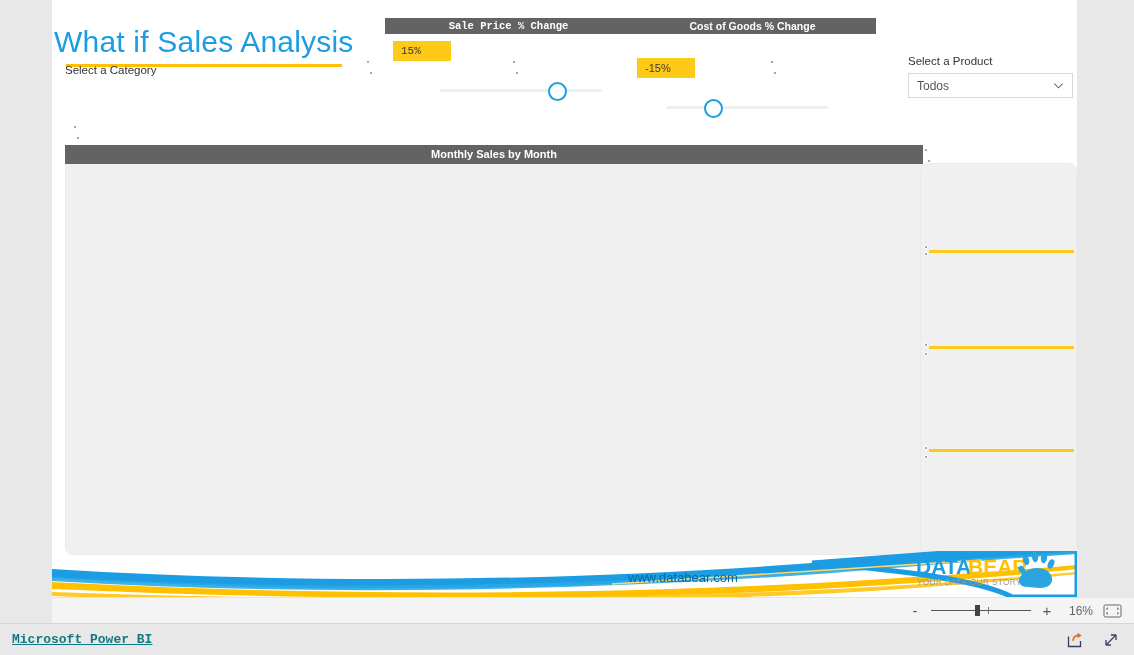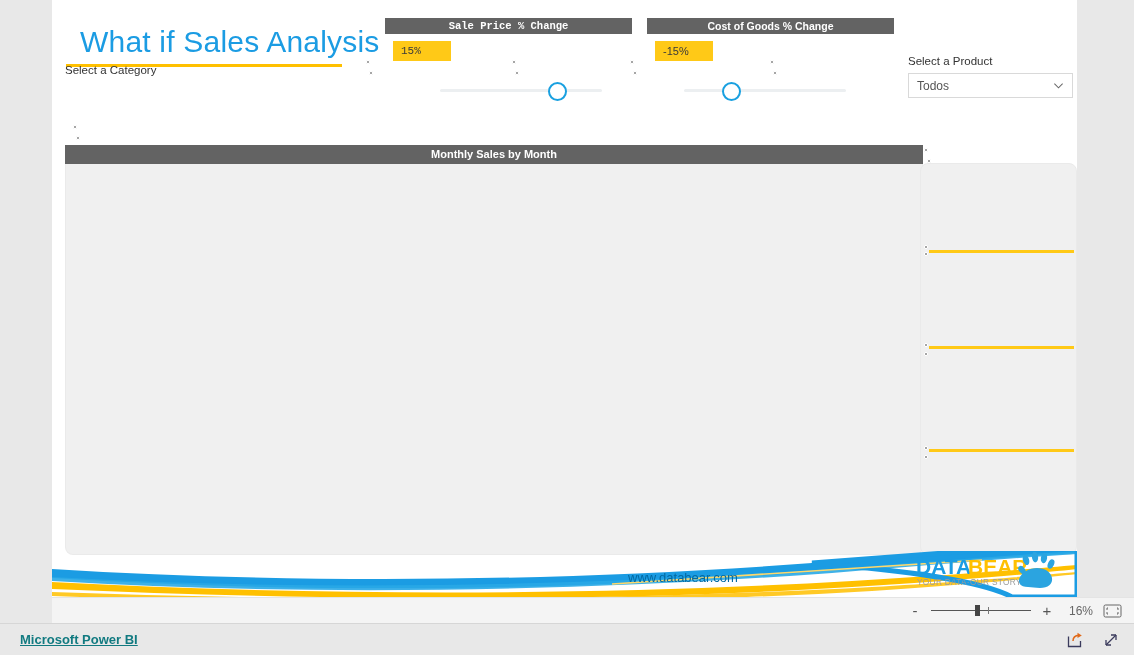--- a/index.html
+++ b/index.html
@@ -17,21 +17,21 @@
   #canvas {
     position: absolute;
     left: 52px; top: 0px;
     width: 1025px; height: 597px;
     background: #ffffff;
     overflow: hidden;
   }
 
   
   #report-title {
-    position: absolute; left: 28px; top: 25px;
+    position: absolute; left: 2px; top: 25px;
     font-size: 30px; font-weight: 400;
     color: #1b9ce3; letter-spacing: .2px;
     white-space: nowrap;
   }
   #report-title-rule {
     position: absolute; left: 14px; top: 64px;
     width: 276px; height: 3px; background: #ffc000;
   }
   #category-label {
     position: absolute; left: 13px; top: 64px;
@@ -144,22 +144,22 @@
   #fit-btn { width: 19px; height: 14px; }
 
   
   #appbar {
     position: absolute; left: 0; top: 623px;
     width: 1134px; height: 32px;
     background: #e8e8e8; border-top: 1px solid #d6d6d6;
     display: flex; align-items: center;
   }
   #pbi-link {
-    margin-left: 20px; font-size: 13px; font-weight: bold;
-    color: #117a80; text-decoration: underline; white-space: nowrap;
+    margin-left: 12px; font-size: 13px; font-weight: bold;
+    color: #117a80; text-decoration: underline; white-space: nowrap; font-family: Liberation Mono, monospace;
   }
   #appbar-spacer { flex: 1; }
   .appbar-icon { width: 18px; height: 18px; margin-right: 18px; }
   .appbar-icon:last-child { margin-right: 14px; }
 
   
   #gutter-left  { position:absolute; left:0; top:0; width:52px; height:597px; background:#e8e8e8; }
   #gutter-right { position:absolute; left:1077px; top:0; width:57px; height:597px; background:#e8e8e8; }
 </style>
 </head>
@@ -184,23 +184,23 @@
         <div class="slicer-value">15%</div>
         <div class="slider-track" style="left:55px; top:55px; width:162px;"></div>
         <div class="slider-handle" style="left:163px; top:48px;"></div>
       </div>
     </div>
     <div class="handle" style="left:460px;top:60px;"></div>
     <div class="handle" style="left:463px;top:71px;"></div>
     <div class="handle" style="left:578px;top:60px;"></div>
     <div class="handle" style="left:581px;top:71px;"></div>
 
-    <div class="slicer" id="slicer-cost-of-goods" style="left:595px; top:18px; width:247px;">
+    <div class="slicer" id="slicer-cost-of-goods" style="left:577px; top:18px; width:247px;">
       <div class="slicer-header">Cost of Goods % Change</div>
-      <div class="slicer-body" style="height:64px;">
+      <div class="slicer-body" style="height:64px;margin-top:17px;">
         <div class="slicer-value">-15%</div>
         <div class="slider-track" style="left:37px; top:55px; width:162px;"></div>
         <div class="slider-handle" style="left:75px; top:48px;"></div>
       </div>
     </div>
     <div class="handle" style="left:718px;top:60px;"></div>
     <div class="handle" style="left:721px;top:71px;"></div>
 
     <div id="product-slicer">
       <div id="product-label">Select a Product</div>

